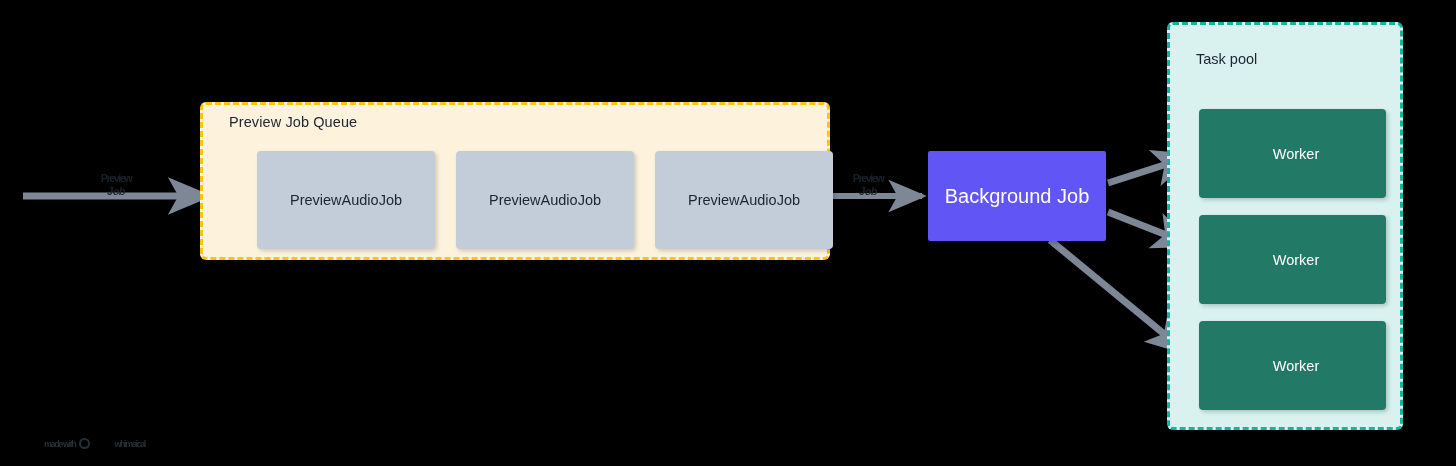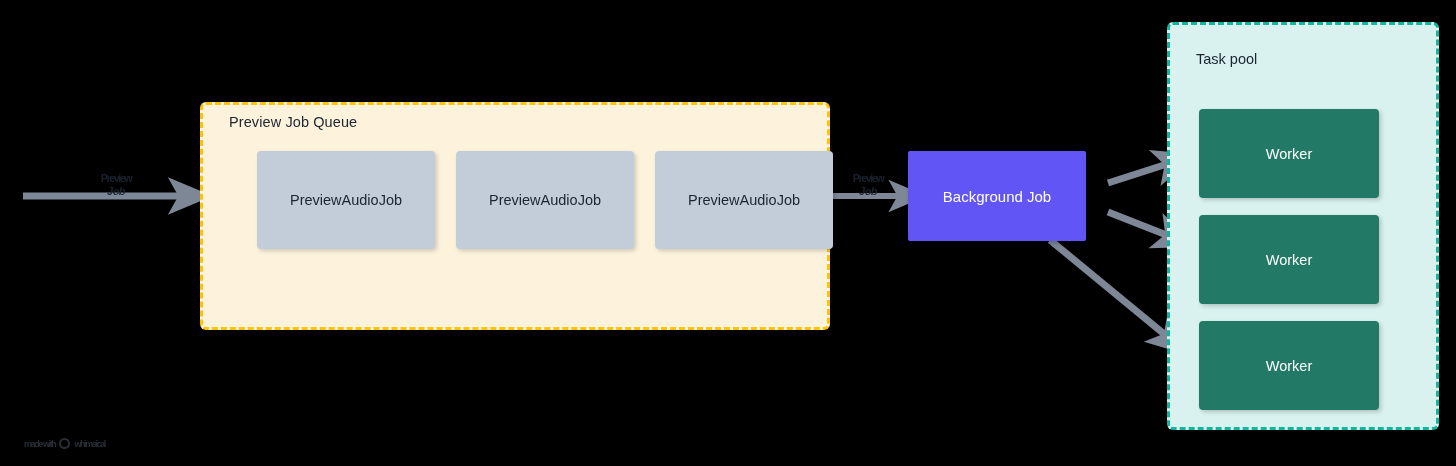--- a/index.html
+++ b/index.html
@@ -28,21 +28,21 @@
     height: 466px;
     pointer-events: none;
   }
 
   
   .queue-container {
     position: absolute;
     left: 200px;
     top: 102px;
     width: 630px;
-    height: 228px;
+    height: 158px;
     background: #fdf3dd;
     border: 3px dashed #ffc400;
     border-radius: 6px;
     box-sizing: border-box;
   }
   .container-title {
     position: absolute;
     left: 26px;
     top: 9px;
     font-size: 14.5px;
@@ -69,41 +69,41 @@
     align-items: center;
     justify-content: center;
     font-size: 14.5px;
     color: #1c2430;
     white-space: nowrap;
   }
 
   
   .background-job {
     position: absolute;
-    left: 908px;
+    left: 928px;
     top: 151px;
     width: 178px;
     height: 90px;
     background: #6155f5;
     border-radius: 2px;
     box-shadow: 2px 2px 5px rgba(0,0,0,0.25);
     display: flex;
     align-items: center;
     justify-content: center;
-    font-size: 15px;
+    font-size: 20px;
     color: #ffffff;
     white-space: nowrap;
   }
 
   
   .pool-container {
     position: absolute;
     left: 1167px;
     top: 22px;
-    width: 272px;
+    width: 236px;
     height: 408px;
     background: #d9f2ef;
     border: 3px dashed #0fb7a0;
     border-radius: 6px;
     box-sizing: border-box;
   }
   .pool-title {
     position: absolute;
     left: 26px;
     top: 26px;
@@ -124,20 +124,21 @@
     height: 89px;
     background: #227a66;
     border-radius: 4px;
     box-shadow: 2px 2px 4px rgba(0,0,0,0.2);
     display: flex;
     align-items: center;
     justify-content: center;
     font-size: 14.5px;
     color: #ffffff;
     white-space: nowrap;
+    padding-left: 7px;
   }
 
   
   .edge-label {
     position: absolute;
     font-size: 11px;
     line-height: 1.15;
     color: #1c2430;
     text-align: center;
     white-space: nowrap;
@@ -162,20 +163,21 @@
     align-items: center;
     gap: 4px;
     opacity: 0.55;
   }
   .watermark .wm-text {
     font-size: 9px;
     font-weight: 700;
     color: #4a5566;
     letter-spacing: -1.4px;
     white-space: nowrap;
+    margin-left: 20px;
   }
   .watermark .wm-mark {
     width: 11px;
     height: 11px;
     border-radius: 50%;
     border: 2px solid #4a5566;
     box-sizing: border-box;
     flex: none;
   }
 </style>

